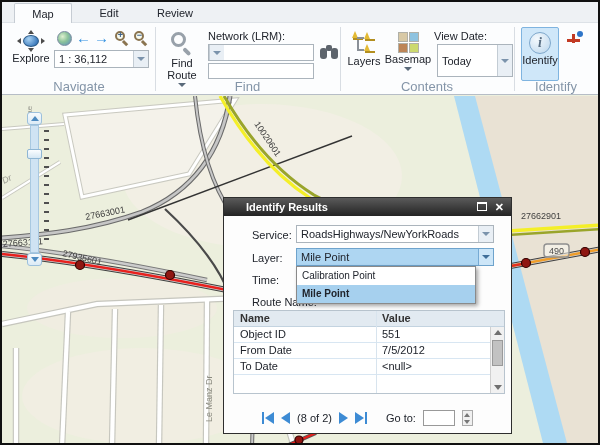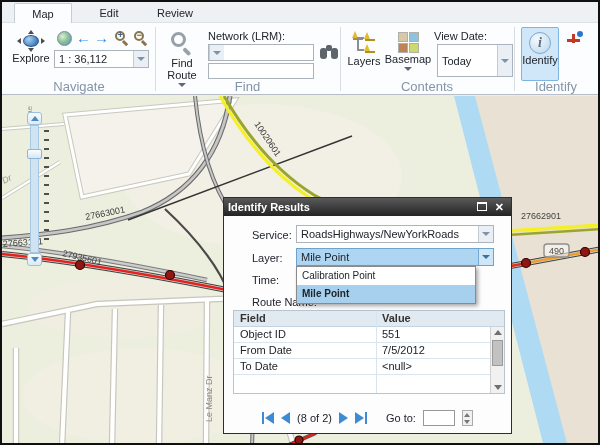--- a/index.html
+++ b/index.html
@@ -72,21 +72,21 @@
   .sl-btn { position:absolute; left:1px; width:15px; height:13px; background:linear-gradient(#f6fafd,#dcebf6); border:1px solid #9cc0dc; border-radius:3px; display:flex; align-items:center; justify-content:center; }
   .sl-tri-up { width:0;height:0;border-left:4px solid transparent;border-right:4px solid transparent;border-bottom:5px solid #4c8ac0; }
   .sl-tri-dn { width:0;height:0;border-left:4px solid transparent;border-right:4px solid transparent;border-top:5px solid #4c8ac0; }
   .sl-track { position:absolute; left:4px; top:13px; width:9px; height:128px; background:#cfe3f3; border:1px solid #a8c8e0; }
   .sl-ticks { position:absolute; left:18px; top:18px; width:5px; height:117px;
               background:repeating-linear-gradient(to bottom, #4f4f4f 0 2px, transparent 2px 9px); }
   .sl-thumb { position:absolute; left:1px; top:37px; width:15px; height:10px; background:linear-gradient(#fbfdff,#d5e7f4); border:1px solid #8fb6d4; border-radius:2px; }
 
   
   #dlg { position:absolute; left:221px; top:195px; width:289px; height:237px; background:#fdfdfd; border:1px solid #2e2e2e; z-index:30; font-size:11px; color:#20242c; }
-  #dlg-title { position:absolute; top:0; left:0; right:0; height:18px; background:linear-gradient(#5a5a5a,#232323); color:#fff; font-weight:bold; font-size:11px; line-height:18px; padding-left:4px; }
+  #dlg-title { position:absolute; top:0; left:0; right:0; height:18px; background:linear-gradient(#5a5a5a,#232323); color:#fff; font-weight:bold; font-size:11px; line-height:18px; padding-left:22px; }
   .ttl-ic { position:absolute; top:4px; color:#fff; }
   #dlg-max { right:24px; width:10px; height:9px; border:1px solid #fff; border-top:2px solid #fff; }
   #dlg-close { right:7px; font-size:11px; font-weight:bold; line-height:10px; }
   .dlbl { position:absolute; left:12px;margin-left:16px; }
   .dcombo { position:absolute; left:72px; width:198px; height:18px; }
   #layer-combo .txt { background:#aed6f2; }
   #layer-combo { border-color:#6ea3cc; }
   #layer-combo .abtn { background:#cde6f8; border-left:1px solid #76aad4; }
   #layer-list { position:absolute; left:72px; top:68px; width:180px; background:#fff; border:1px solid #8a8a8a; box-shadow:2px 2px 4px rgba(0,0,0,.35); z-index:5; }
   #layer-list .opt { height:18px; line-height:18px; padding-left:5px; font-size:10px; }
@@ -359,21 +359,21 @@
     <div class="dlbl" style="top:76px;">Time:</div>
     <div class="dlbl" style="top:98px;">Route Name:</div>
 
     <div id="layer-list">
       <div class="opt">Calibration Point</div>
       <div class="opt sel">Mile Point</div>
     </div>
 
     <div id="dtable">
       <div class="thead">
-        <span class="c1">Field</span>
+        <span class="c1">Name</span>
         <span class="c2">Value</span>
       </div>
       <div class="trow" style="top:16px;">
         <span class="c1">Object ID</span>
         <span class="c2">551</span>
       </div>
       <div class="trow" style="top:32px;">
         <span class="c1">From Date</span>
         <span class="c2">7/5/2012</span>
       </div>

